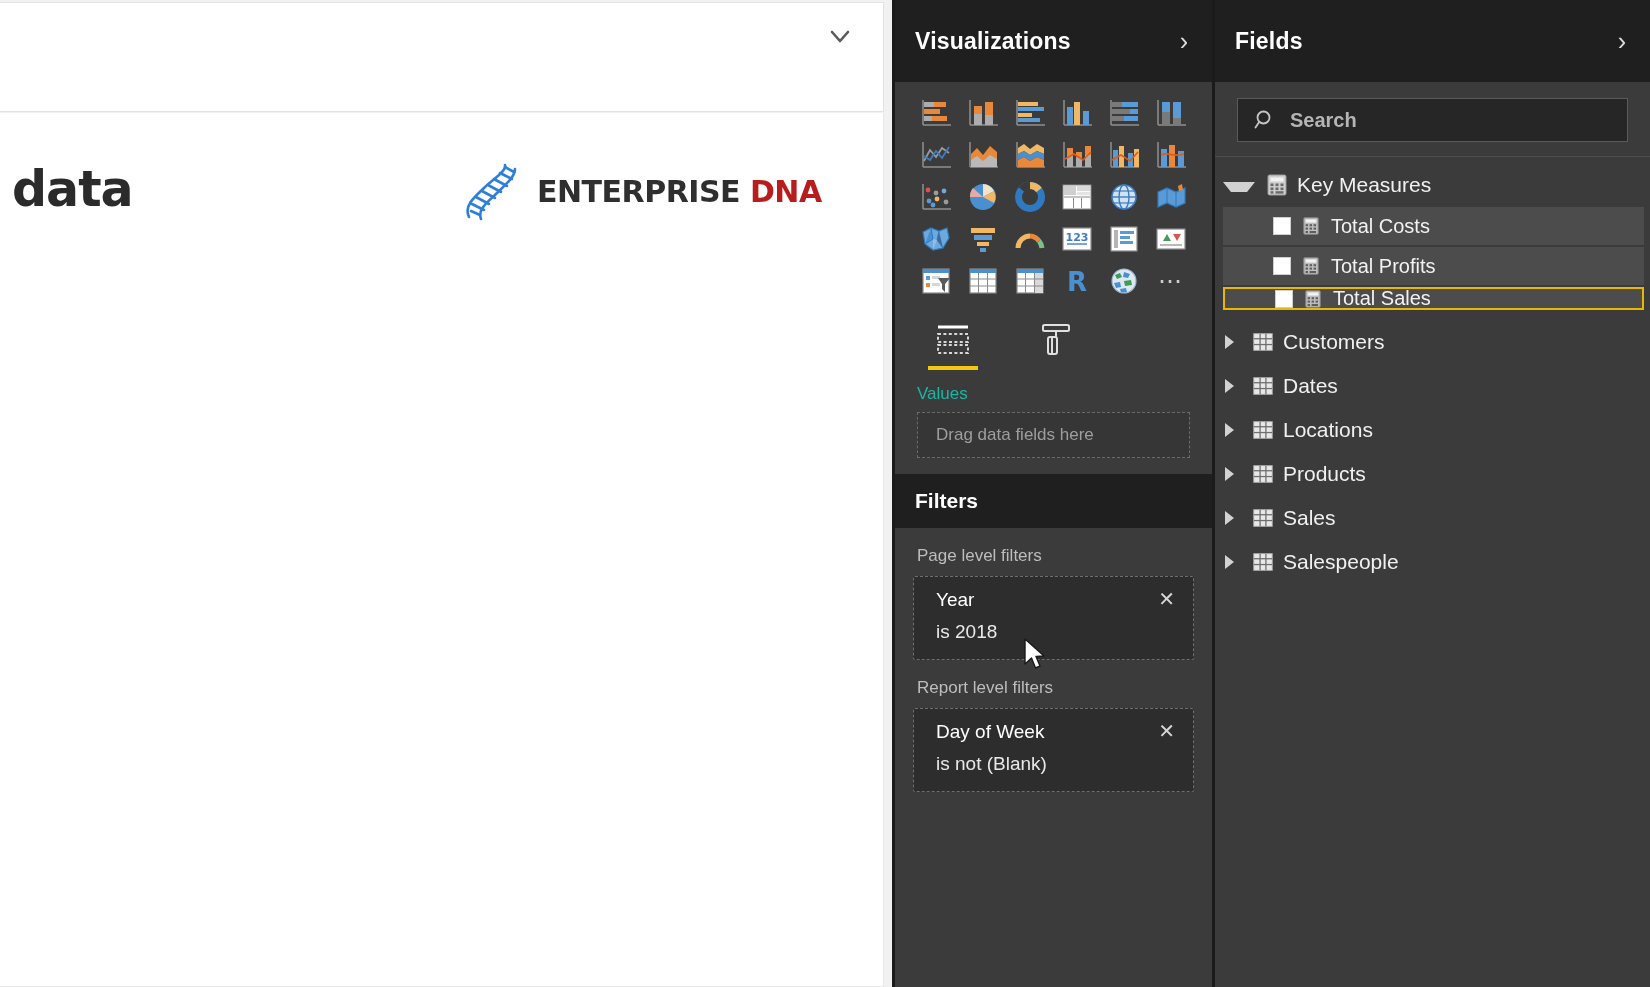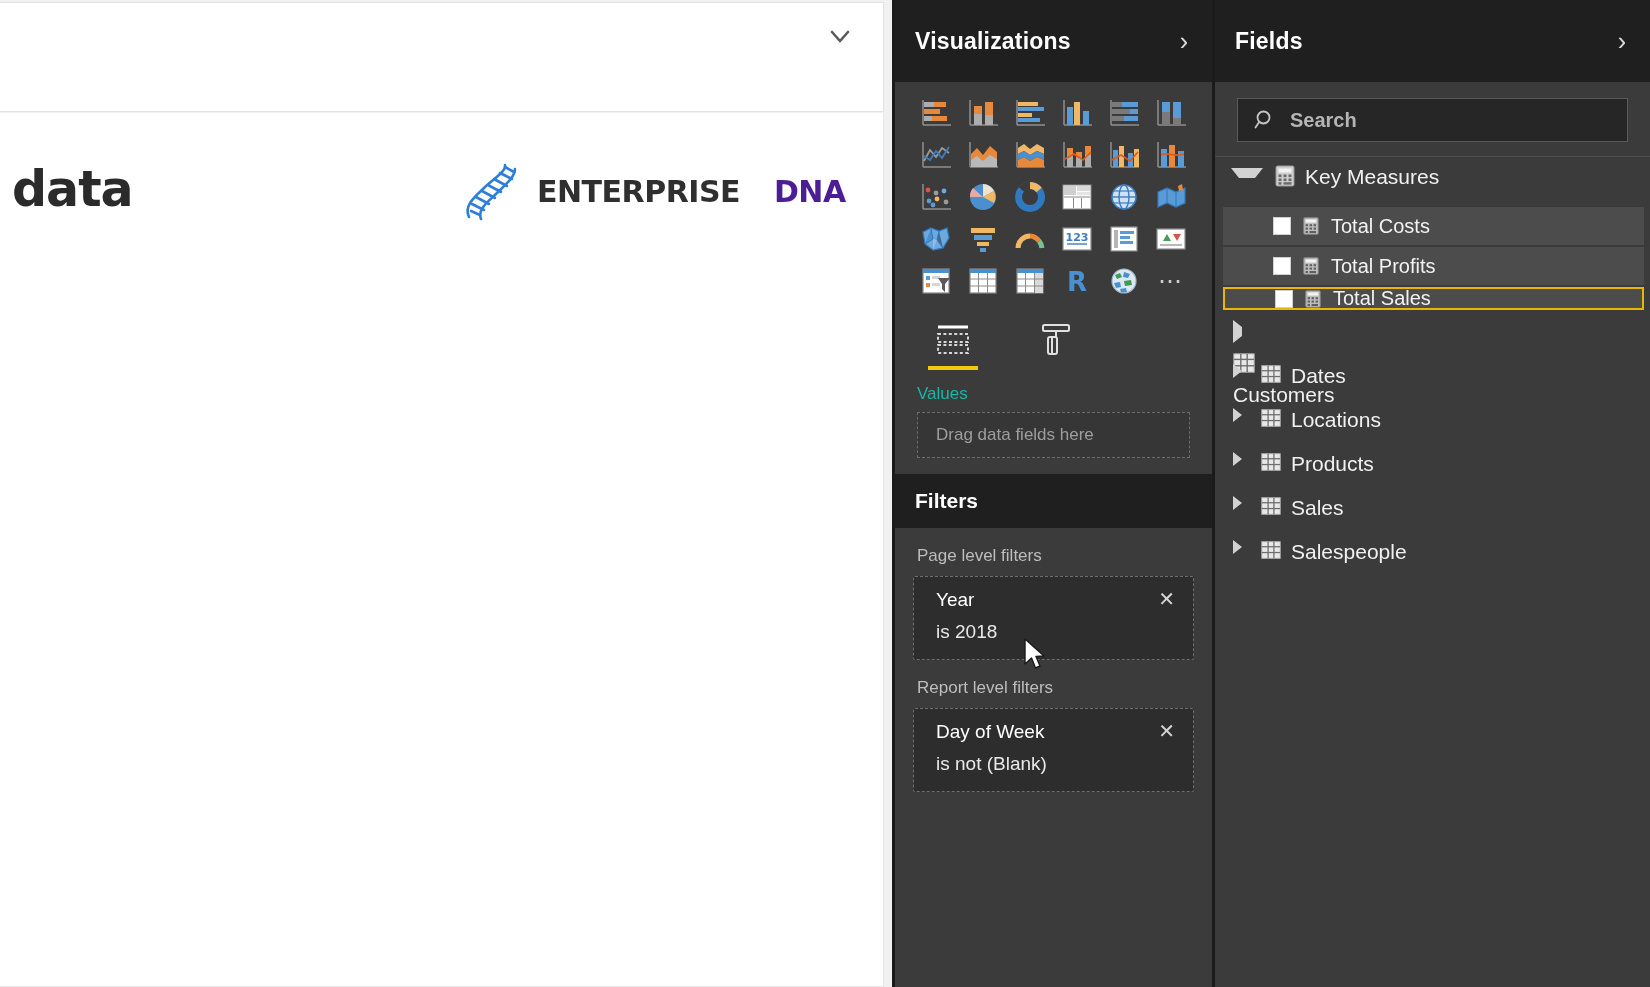--- a/index.html
+++ b/index.html
@@ -57,21 +57,21 @@
   }
   .logo-dna{width:66px;height:60px;display:block;}
   .logo-text{
     font-family:"DejaVu Sans", sans-serif;
     font-weight:bold;
     font-size:30px;
     letter-spacing:-0.5px;
     white-space:nowrap;
   }
   .logo-ent{color:#2f2f2f;}
-  .logo-dnatxt{color:#4c1d95;margin-left:24px;}
+  .logo-dnatxt{color:#b91c1c;}
 
   
   .viz-panel{
     flex:0 0 320px;
     width:320px;height:987px;
     background:#3b3b3b;
     position:relative;
     box-sizing:border-box;
     border-left:3px solid #1b1b1b;
   }
@@ -193,22 +193,22 @@
     height:44px;background:#262626;
     border:1px solid #5a5a5a;
     display:flex;align-items:center;
     padding-left:16px;gap:14px;
     box-sizing:border-box;cursor:text;font-weight:bold;
   }
   .search-box .ph{color:#b5b5b5;font-size:20px;}
 
   .field-list{padding-top:8px;}
   .field-group{
-    display:flex;align-items:flex-start;
-    height:40px;padding-left:18px;gap:10px;
+    display:flex;align-items:center;
+    height:40px;padding-left:10px;gap:10px;
     cursor:pointer;
   }
   .tri{
     width:0;height:0;
     border-top:7px solid transparent;
     border-bottom:7px solid transparent;
     border-left:9px solid #d2d2d2;
     flex:0 0 9px;
   }
   .tri-open{
@@ -695,21 +695,21 @@
           <rect x="10.6" y="7.2" width="2.4" height="2" fill="#5e5e5e"></rect>
           <rect x="2.6" y="10.6" width="2.4" height="2" fill="#5e5e5e"></rect>
           <rect x="6.6" y="10.6" width="2.4" height="2" fill="#5e5e5e"></rect>
           <rect x="10.6" y="10.6" width="2.4" height="2" fill="#5e5e5e"></rect>
           <rect x="2.6" y="14" width="2.4" height="2" fill="#5e5e5e"></rect>
           <rect x="6.6" y="14" width="6.4" height="2" fill="#5e5e5e"></rect>
         </svg>
         <span class="mname">Total Sales</span>
       </div>
 
-      <div class="field-group" style="height:44px;margin-top:10px;flex-direction:column;">
+      <div class="field-group" style="height:44px;margin-top:10px;">
         <span class="tri"></span>
         <svg class="icon-20" width="22" height="20" viewBox="0 0 22 20">
           <rect x="0.8" y="0.8" width="20.4" height="18.4" fill="#e8e8e8" stroke="#a8a8a8" stroke-width="1"></rect>
           <line x1="7.8" y1="1" x2="7.8" y2="19" stroke="#6e6e6e" stroke-width="1.4"></line>
           <line x1="14.2" y1="1" x2="14.2" y2="19" stroke="#6e6e6e" stroke-width="1.4"></line>
           <line x1="1" y1="6.4" x2="21" y2="6.4" stroke="#6e6e6e" stroke-width="1.4"></line>
           <line x1="1" y1="12.8" x2="21" y2="12.8" stroke="#6e6e6e" stroke-width="1.4"></line>
         </svg>
         <span class="gname">Customers</span>
       </div>

